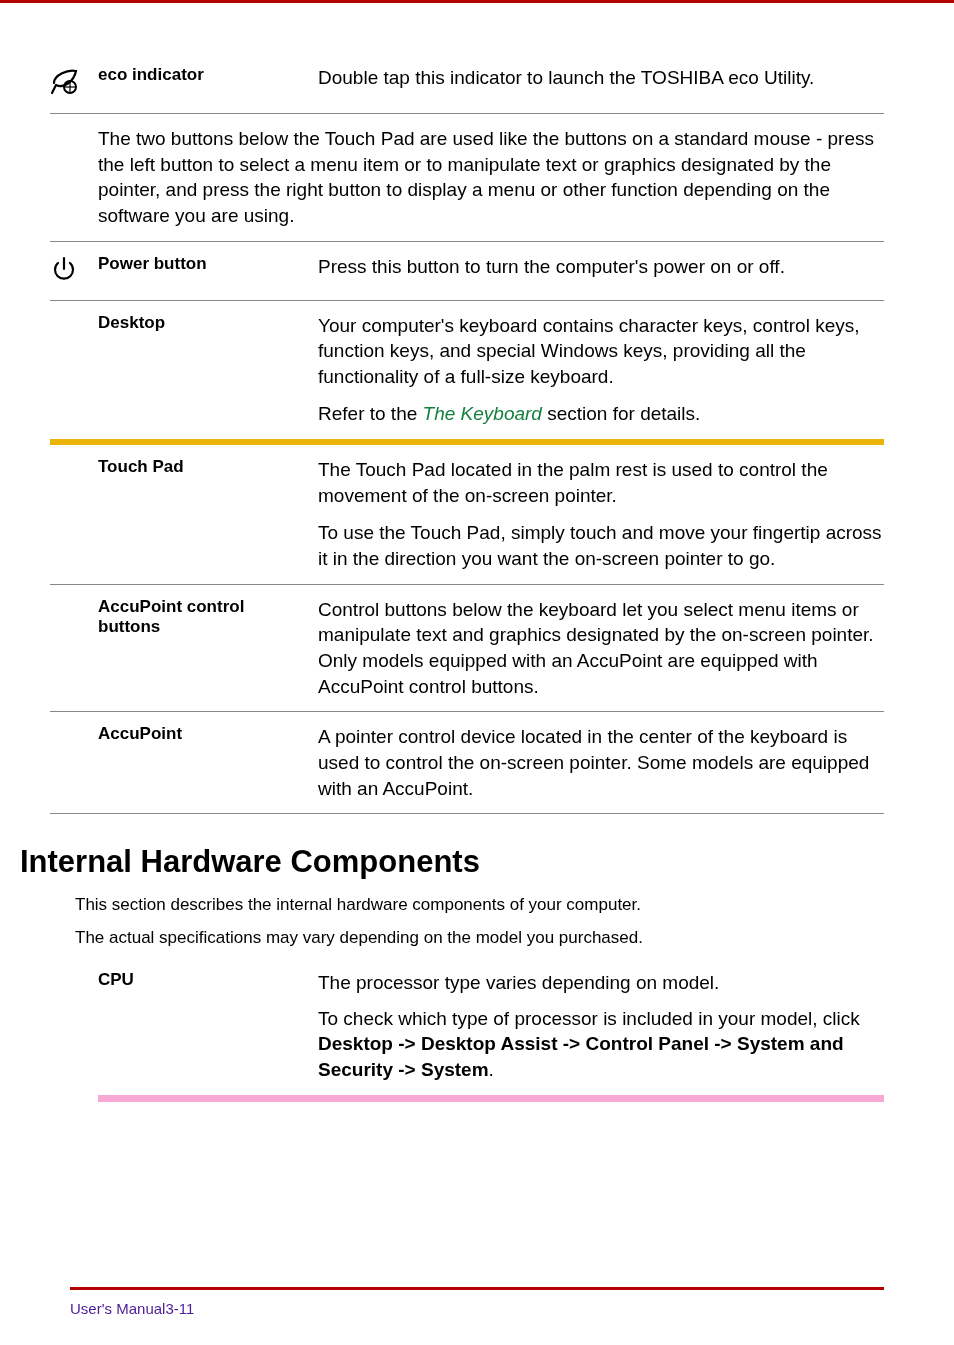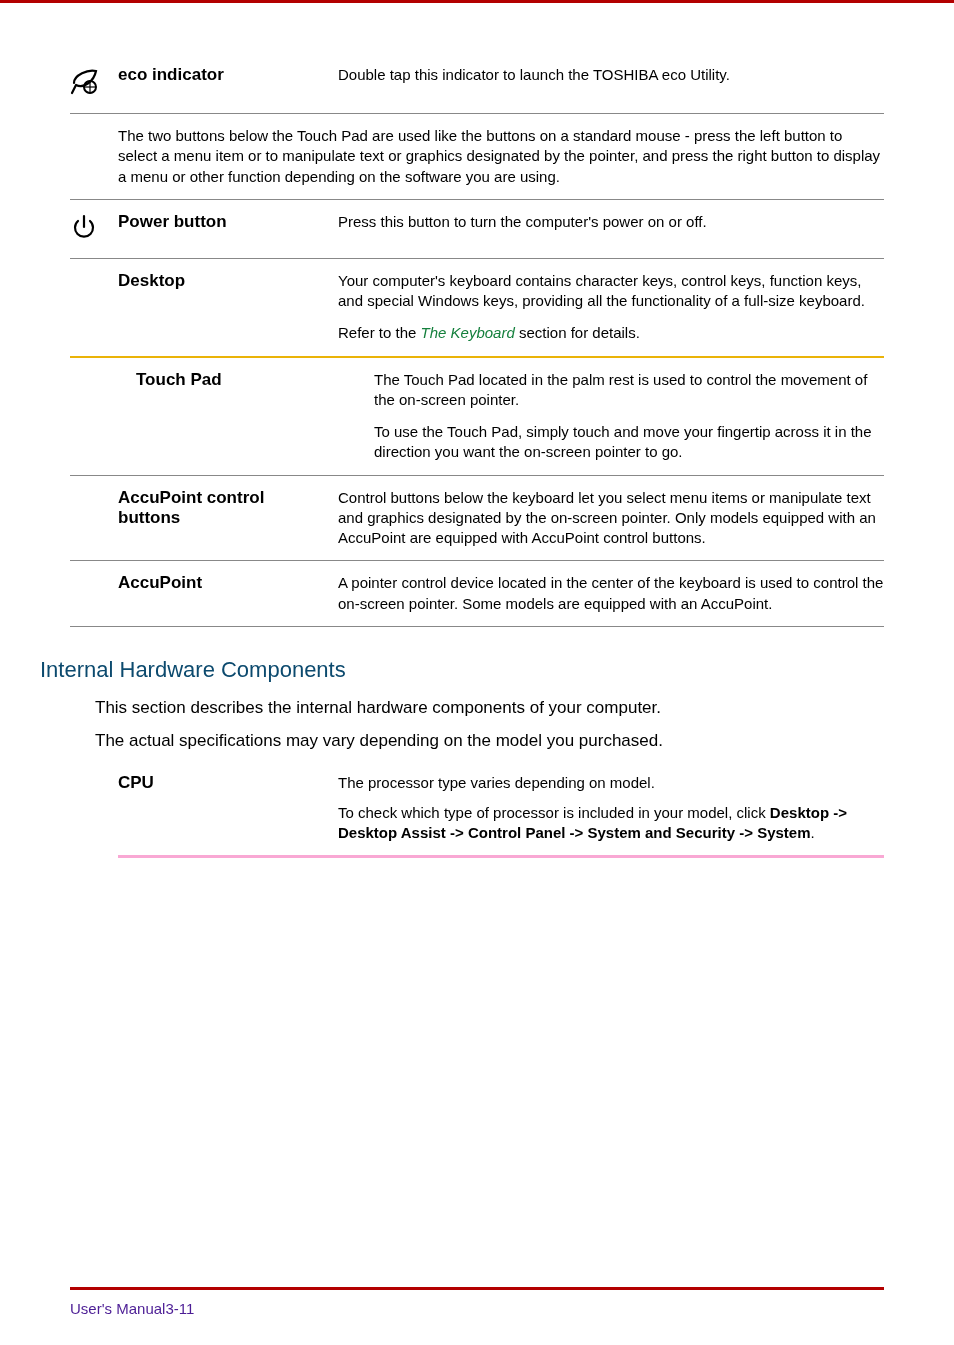--- a/index.html
+++ b/index.html
@@ -9,71 +9,71 @@
       height: 1345px;
       background: #fff;
       color: #000;
       position: relative;
     }
     .topbar {
       height: 3px;
       background: #b30000;
     }
     .content {
-      padding: 50px 70px 0 70px;
+      padding: 50px 70px 0 50px;
     }
     .row {
       display: flex;
       border-bottom: 1px solid #888;
       padding: 12px 0 12px 0;
     }
     .icon-cell {
       width: 48px;
       flex-shrink: 0;
       padding-top: 2px;
     }
     .label-cell {
       width: 220px;
       flex-shrink: 0;
       font-weight: bold;
       font-size: 17px;
       padding-right: 10px;
     }
     .desc-cell {
       flex: 1;
-      font-size: 15px;
+      font-size: 19px;
       line-height: 1.35;
     }
     .desc-cell p + p {
       margin-top: 12px;
     }
     .link {
       color: #15803d;
       font-style: italic;
     }
     .section-heading {
-      color: #0c4a6e;
-      font-size: 22px;
-      font-weight: normal;
+      color: #000000;
+      font-size: 31px;
+      font-weight: bold;
       margin-top: 30px;
       margin-bottom: 14px;
       margin-left: -30px;
     }
     .section-intro {
       font-size: 17px;
       line-height: 1.35;
       margin-left: 25px;
       margin-bottom: 10px;
     }
     .section-intro p + p {
       margin-top: 10px;
     }
     .cpu-row {
       display: flex;
-      border-bottom: 3px solid #f9a8d4;
+      border-bottom: 7px solid #f9a8d4;
       padding: 10px 0 12px 0;
     }
     .footer {
       position: absolute;
       bottom: 0;
       left: 0;
       right: 0;
       padding: 0 70px 28px 70px;
     }
     .footer-line {
@@ -81,21 +81,21 @@
       background: #b30000;
       margin-bottom: 10px;
     }
     .footer-row {
       display: flex;
       justify-content: flex-start;
       color: #4c1d95;
       font-size: 15px;
     }
     .no-border { border-bottom: none; }
-    .after-link-row { border-top: 2px solid #eab308; gap: 18px; }
+    .after-link-row { border-top: 6px solid #eab308; }
     .desc-sub { margin-top: 6px; }
   </style>
 </head>
 <body>
 
 <div class="topbar"></div>
 
 <div class="content">
 
   <div class="row">

